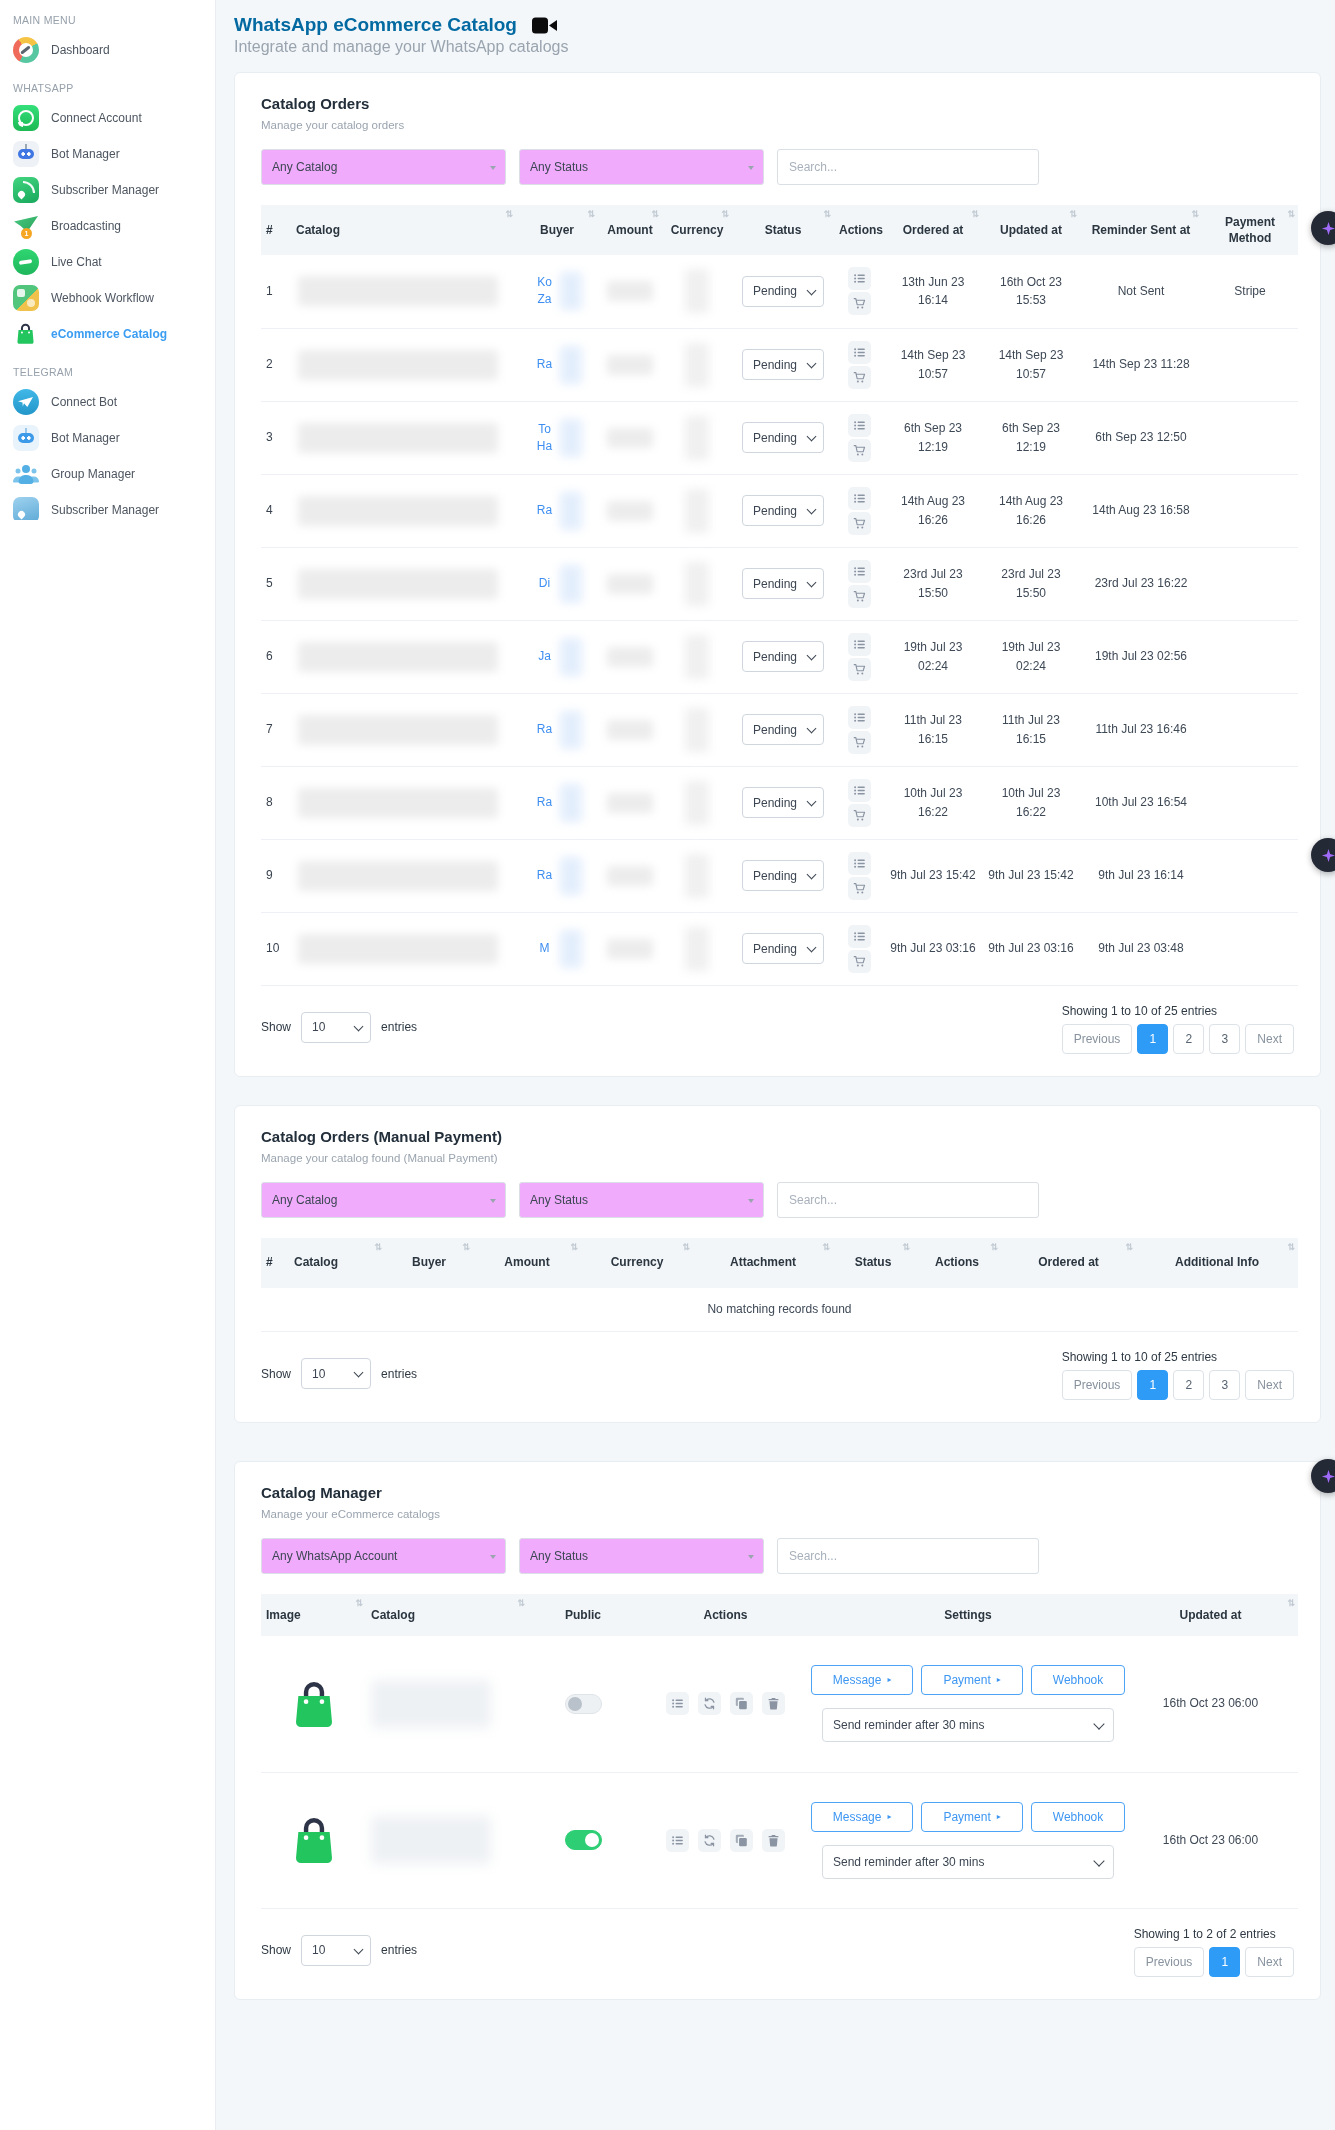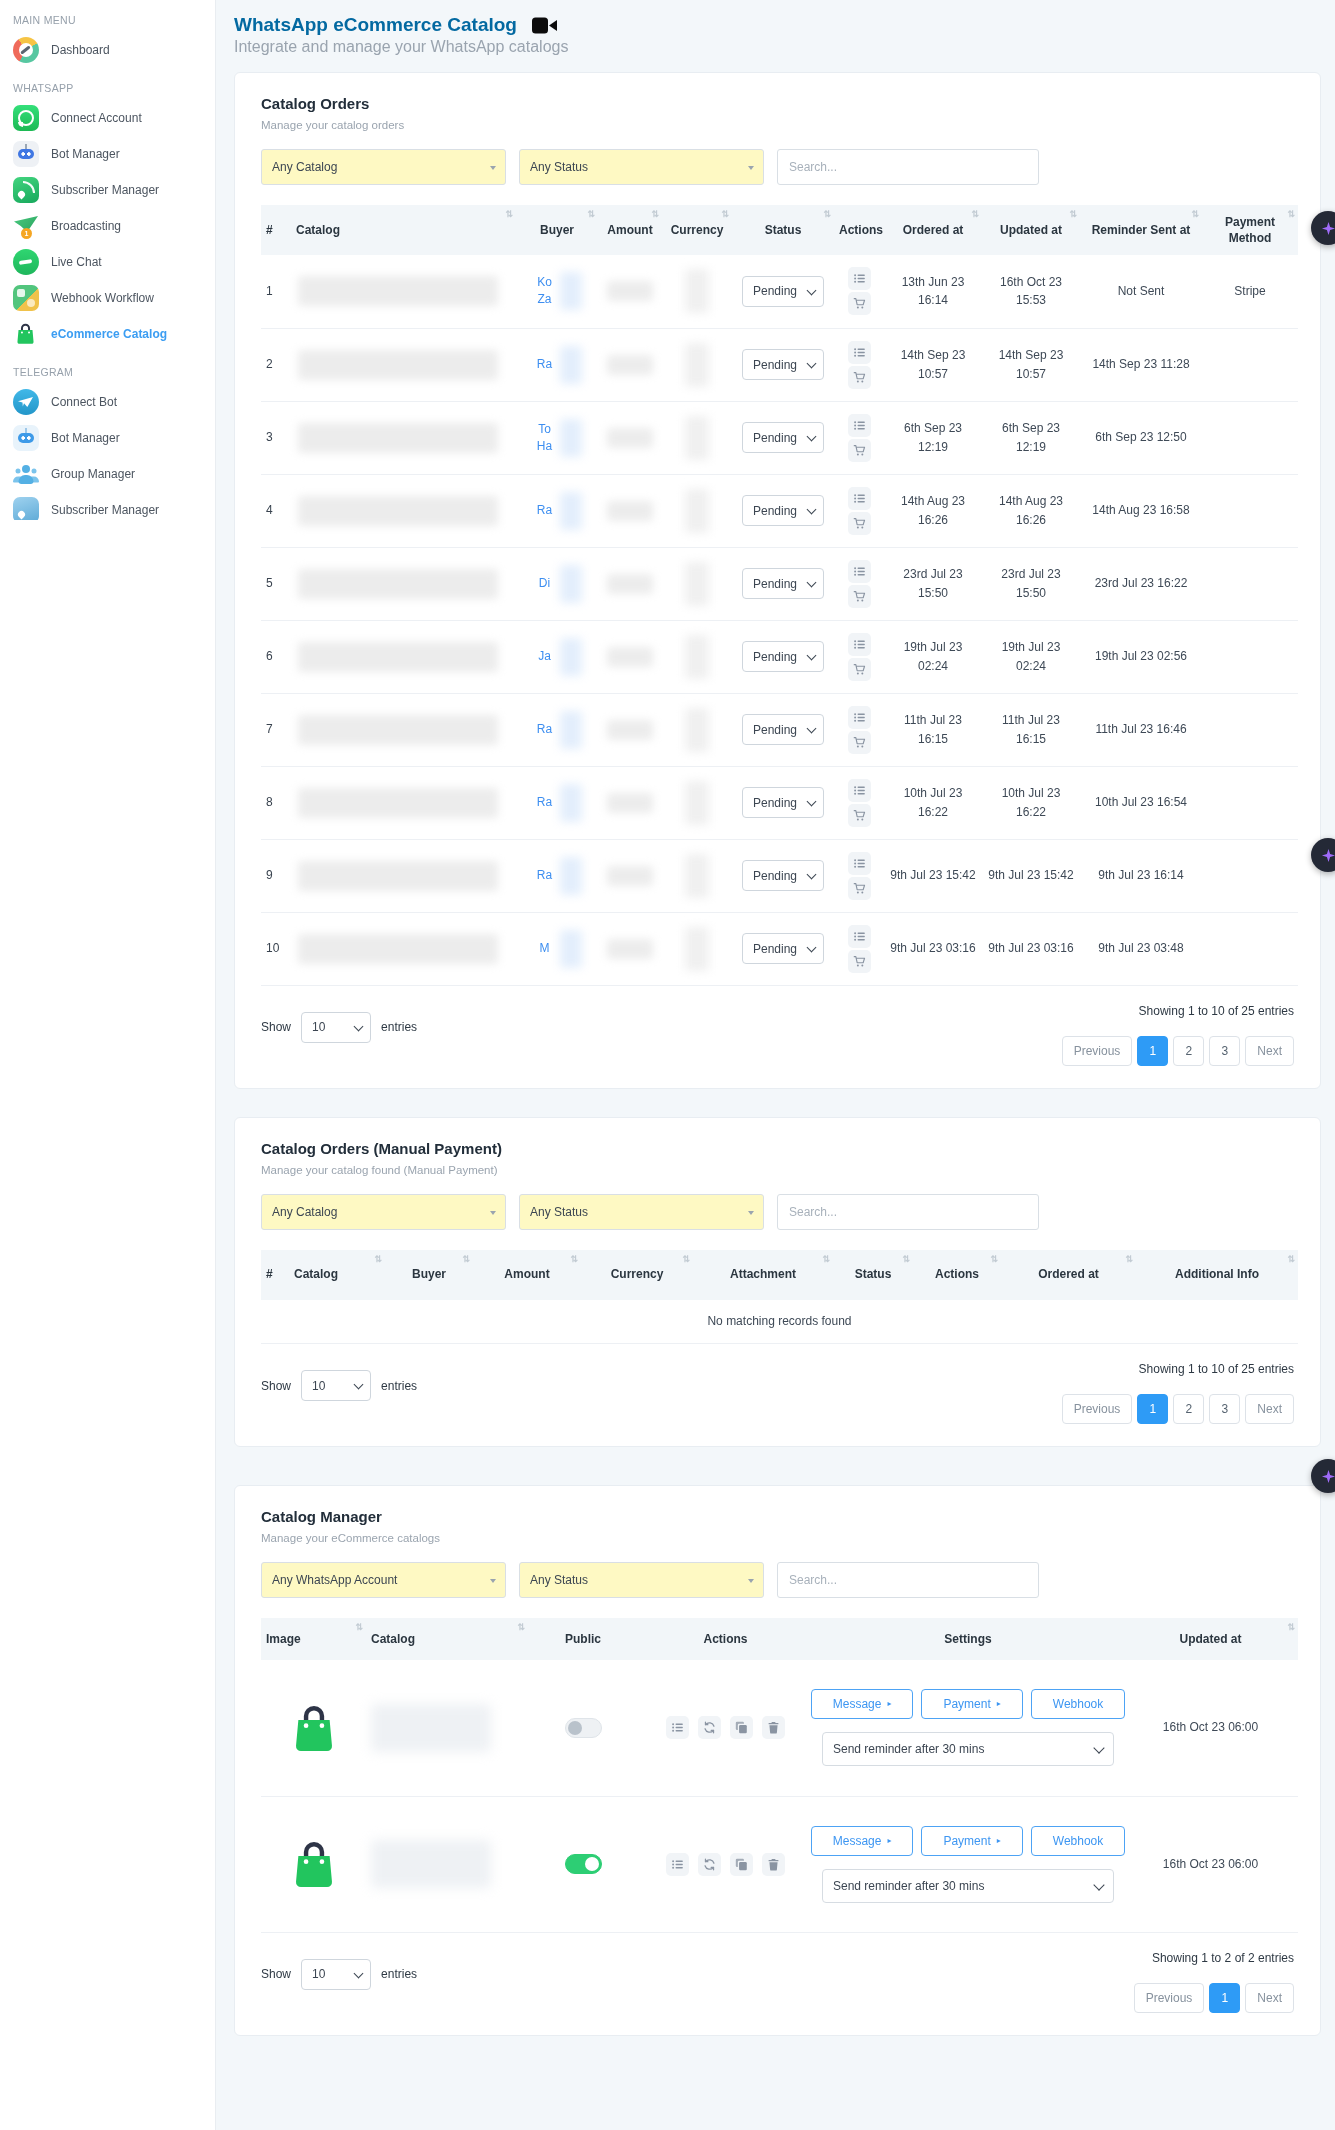--- a/index.html
+++ b/index.html
@@ -48,21 +48,21 @@
 
   
   .main{position:absolute;left:216px;top:0;width:1119px;padding:14px 14px 0 18px}
   .page-title{font-size:19px;font-weight:bold;color:#0369a1;display:flex;align-items:center;gap:15px}
   .cam{width:26px;height:17px;display:block}
   .page-sub{font-size:16px;color:#9aa4af;margin-top:2px}
   .card{background:#fff;border:1px solid #e8edf2;border-radius:6px;padding:22px 26px;margin-top:16px}
   .card-title{font-size:15px;font-weight:bold;color:#222e3a}
   .card-sub{font-size:11.5px;color:#9aa4af;margin-top:7px}
   .filters{display:flex;gap:13px;margin-top:18px}
-  .f-sel{position:relative;width:245px;height:36px;border:1px solid #d9dfe5;border-radius:3px;background:#fef9c3}
+  .f-sel{position:relative;width:245px;height:36px;border:1px solid #d9dfe5;border-radius:3px;background:#f0abfc}
   .f-sel select,.show-sel select,.status-sel select,.rem-sel select{appearance:none;-webkit-appearance:none;border:none;background:transparent;width:100%;height:100%;padding:0 10px;font-size:12px;color:#3c4652;outline:none}
   .f-sel::after{content:"";position:absolute;right:9px;top:16px;border-left:3.5px solid transparent;border-right:3.5px solid transparent;border-top:4.5px solid #9aa4af}
   .f-search{width:262px;height:36px;border:1px solid #d9dfe5;border-radius:3px;padding:0 11px;font-size:12px;color:#3c4652;outline:none;background:#fff}
   .f-search::placeholder{color:#a8b1bb}
 
   table{width:100%;border-collapse:collapse;table-layout:fixed;margin-top:20px}
   thead th{background:#f2f6f9;font-size:12px;font-weight:bold;color:#2b3640;padding:6px 5px;position:relative;height:50px;vertical-align:middle;text-align:center;line-height:1.35}
   thead th.hl{text-align:left}
   .sort{position:absolute;top:3px;right:3px;font-size:9px;color:#c2cbd3;cursor:pointer}
   tbody td{font-size:12px;color:#3e4956;padding:5px;text-align:center;vertical-align:middle;line-height:1.55}
@@ -80,21 +80,21 @@
   .status-sel{position:relative;width:82px;height:31px;border:1px solid #cfd6dd;border-radius:4px;margin:0 auto;background:#fff}
   .status-sel::after{content:"";position:absolute;right:8px;top:10px;width:6px;height:6px;border-right:1.5px solid #3c4652;border-bottom:1.5px solid #3c4652;transform:rotate(45deg)}
   .act-mini{width:23px;height:23px;border-radius:5px;background:#f1f4f7;margin:2px auto;display:flex;align-items:center;justify-content:center;cursor:pointer;border:none}
   .act-mini svg{width:13px;height:13px;display:block}
   .empty-row td{height:44px;color:#3e4956}
 
   .tfoot{display:flex;justify-content:space-between;align-items:flex-start;margin-top:16px}
   .show-group{display:flex;align-items:center;gap:10px;font-size:12px;color:#2e3944;margin-top:10px}
   .show-sel{position:relative;width:70px;height:31px;border:1px solid #cfd6dd;border-radius:4px;background:#fff}
   .show-sel::after{content:"";position:absolute;right:8px;top:10px;width:6px;height:6px;border-right:1.5px solid #3c4652;border-bottom:1.5px solid #3c4652;transform:rotate(45deg)}
-  .pag-col{display:flex;flex-direction:column;align-items:flex-end;gap:18px}
+  .pag-col{display:flex;flex-direction:column;gap:6px}
   .showing{font-size:12px;color:#2e3944;margin-top:2px}
   .pager{display:flex;gap:5px}
   .pbtn{min-width:31px;height:30px;border:1px solid #dde2e8;border-radius:4px;background:#fff;font-size:12px;color:#87929e;display:flex;align-items:center;justify-content:center;padding:0 11px;cursor:pointer}
   .pbtn.num{padding:0;color:#566370}
   .pbtn.active{background:#2e9bf6;border-color:#2e9bf6;color:#fff}
 
   
   .t-mgr thead th{height:42px}
   .t-mgr tbody tr{height:136px}
   .bag-lg svg{width:56px;height:56px;display:block;margin:0 auto}

